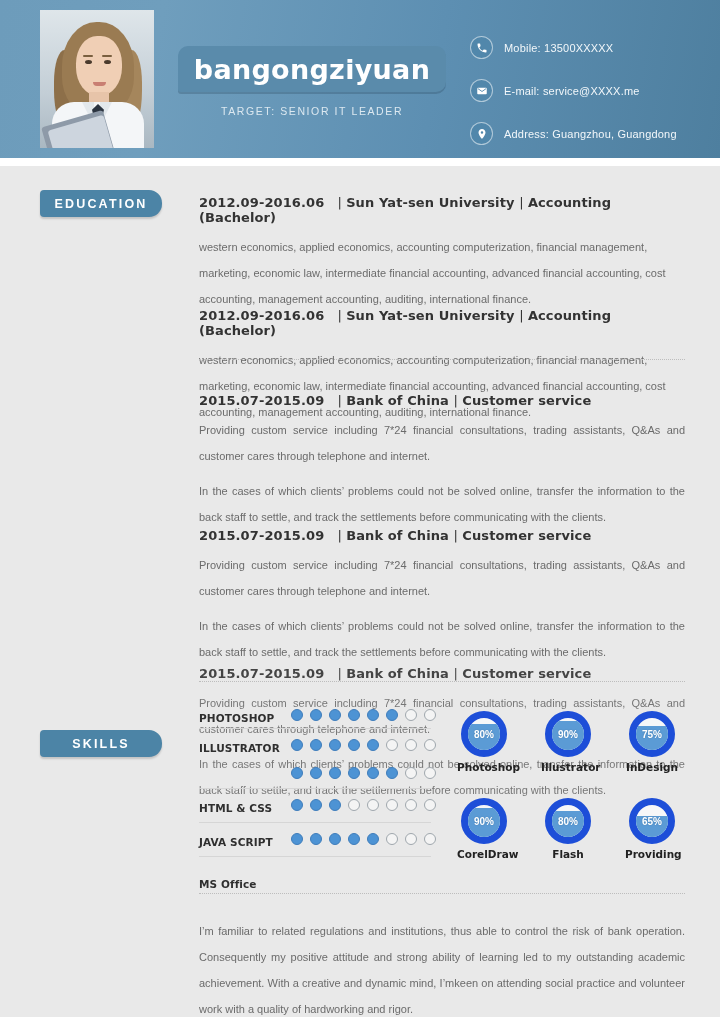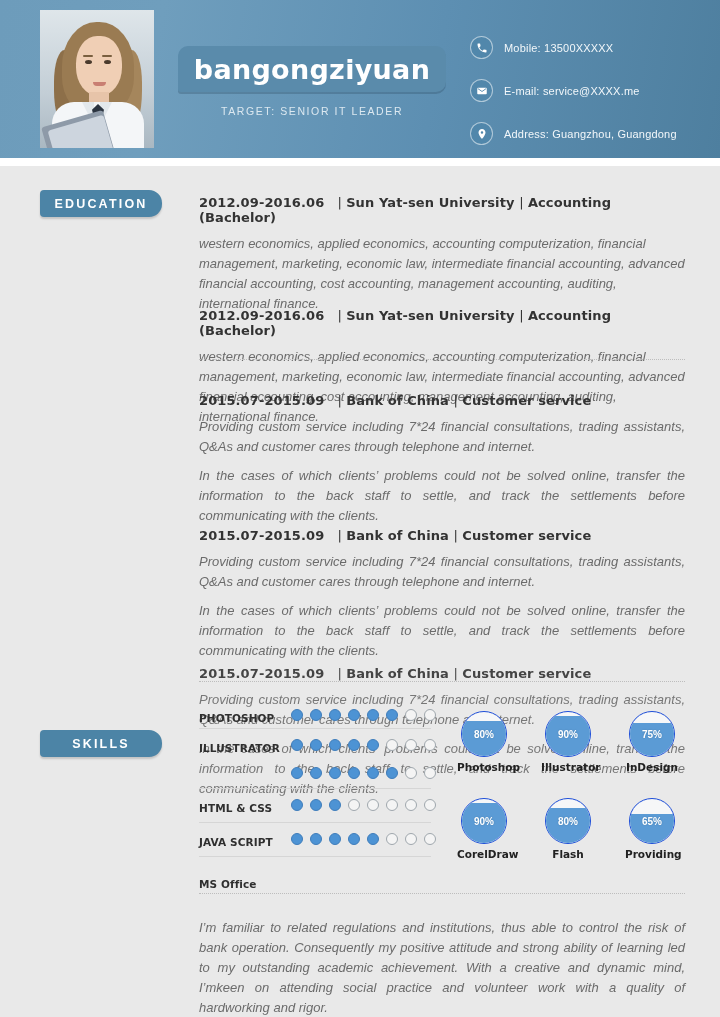--- a/index.html
+++ b/index.html
@@ -79,21 +79,21 @@
     color: #fff; font-size: 12.5px; font-weight: bold; letter-spacing: 2.2px;
     box-shadow: 0 2px 2px rgba(0,0,0,.16);
   }
 
   .blk { position: absolute; left: 199px; width: 486px; }
   .blk-head {
     font-size: 13px; font-weight: bold; color: #333; letter-spacing: .1px;
     font-family: "DejaVu Sans", sans-serif;
   }
   .blk-head .sep { font-weight: normal; color:#333; }
-  .blk-p { font-size: 13px; line-height: 20px; color: #6b6b6b; margin-top: 9px; font-style: italic; }
+  .blk-p { font-size: 11px; line-height: 26px; color: #6b6b6b; margin-top: 9px; }
   .blk-p.j { text-align: justify; }
 
   .dotrule {
     position: absolute; height: 0; border-top: 1px dotted #bdbdbd; left: 199px; width: 486px;
   }
 
   
   .skill-row { position: absolute; left: 199px; width: 232px; height: 30px; }
   .skill-name {
     position: absolute; left: 0; top: 6px; font-size: 10.5px; font-weight: bold; color: #2f2f2f;
@@ -101,21 +101,21 @@
   }
   .dots { position: absolute; left: 92px; top: 3px; display: flex; gap: 7px; }
   .dot { width: 12px; height: 12px; border-radius: 50%; border: 1px solid #9fa7ad; background: #f4f4f4; }
   .dot.on { background: #4d93d4; border-color: #3f7dbb; }
   .skill-line { position: absolute; left: 199px; width: 232px; border-top: 1px solid #d6d6d6; }
 
   
   .gauge-wrap { position: absolute; width: 54px; text-align: center; }
   .gauge {
     position: relative; width: 46px; height: 46px; margin: 0 auto;
-    border-radius: 50%; border: 1px solid #1d4ed8; background: #f6f7f8; overflow: hidden;
+    border-radius: 50%; border: 7px solid #1d4ed8; background: #f6f7f8; overflow: hidden;
   }
   .gauge .fill { position: absolute; left: 0; bottom: 0; width: 100%; background: #5b9bd5; }
   .gauge .pct {
     position: absolute; left: 0; top: 0; width: 100%; height: 100%;
     display: flex; align-items: center; justify-content: center;
     font-size: 10px; color: #fff; font-weight: bold; z-index: 2;
     text-shadow: 0 0 2px rgba(0,0,0,.18);
   }
   .gauge-label {
     margin-top: 4px; font-size: 10.5px; font-weight: bold; color: #222;

